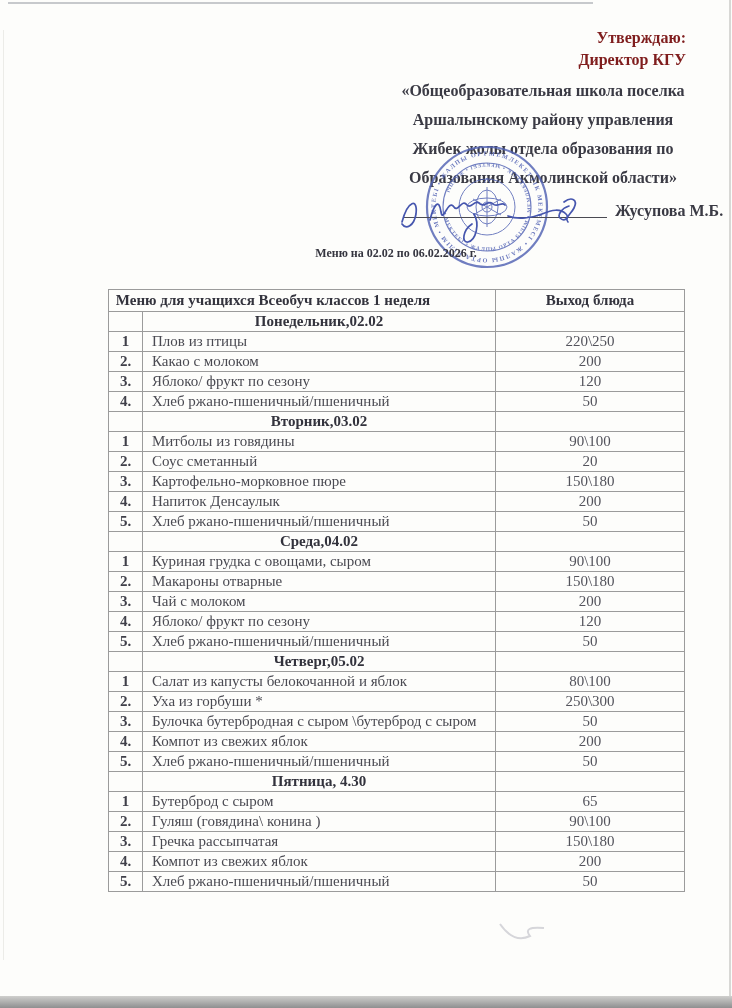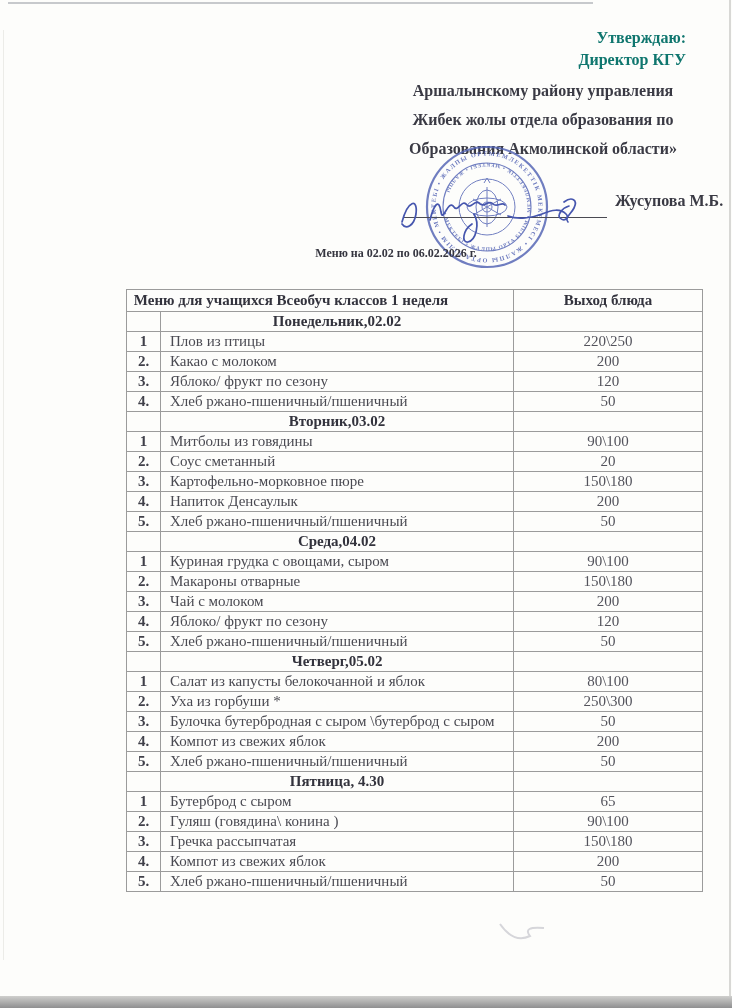--- a/index.html
+++ b/index.html
@@ -11,34 +11,34 @@
   }
   .abs{position:absolute;}
   
   .scan-top-line{left:8px;top:2px;width:585px;height:2px;background:#b9bcc0;opacity:.8;}
   .scan-right-line{right:1px;top:0;width:2px;height:1008px;background:#d8d8d5;}
   .scan-left-line{left:3px;top:30px;width:1px;height:930px;background:#ecece8;}
   .scan-bottom-band{left:0;bottom:0;width:732px;height:12px;
     background:linear-gradient(#cfcfcd,#8f8f90);}
   
   .approval-right{left:420px;top:27px;width:266px;text-align:right;
-    font-weight:bold;font-size:16px;line-height:22px;color:#0f766e;}
+    font-weight:bold;font-size:16px;line-height:22px;color:#7f1d1d;}
   .org-block{left:368px;top:76px;width:350px;text-align:center;
     font-weight:bold;font-size:16px;line-height:29px;color:#3a3a44;}
   .sig-underline{left:403px;top:201px;width:204px;height:16px;
     border-bottom:1.6px solid #4a4a52;}
-  .signer{left:615px;top:192px;font-weight:bold;font-size:16px;color:#3a3a44;}
+  .signer{left:615px;top:202px;font-weight:bold;font-size:16px;color:#3a3a44;}
   .doc-title{left:231px;top:246px;width:330px;text-align:center;
     font-weight:bold;font-size:12px;color:#35353f;}
   
   .stamp{left:423px;top:143px;width:128px;height:128px;opacity:.82;}
   .signature{left:396px;top:180px;width:205px;height:64px;}
   .pen-smudge{left:492px;top:922px;width:60px;height:28px;}
   
-  .menu-table{left:126px;top:289px;width:576px;border-collapse:collapse;table-layout:fixed;
+  .menu-table{left:108px;top:289px;width:576px;border-collapse:collapse;table-layout:fixed;
     font-size:15px;color:#4a4a52;}
   .menu-table td{border:1px solid #9b9b9b;line-height:19px;padding:0;vertical-align:top;
     overflow:hidden;}
   .menu-table td.c-num{text-align:center;font-weight:bold;color:#3f3f49;}
   .menu-table td.c-dish{padding-left:9px;padding-right:4px;margin-left:32px;}
   .menu-table td.c-out{text-align:center;color:#53535c;}
   .menu-table td.hdr-menu{font-weight:bold;text-align:center;padding-right:58px;
     line-height:21px;color:#33333d;}
   .menu-table td.hdr-out{font-weight:bold;text-align:center;line-height:21px;color:#33333d;font-family:Liberation Serif, serif;}
   .menu-table td.c-day{font-weight:bold;text-align:center;color:#33333d;}
@@ -50,20 +50,21 @@
 <div class="abs scan-right-line"></div>
 <div class="abs scan-left-line"></div>
 <div class="abs scan-bottom-band"></div>
 
 <div class="abs approval-right">
   <div>Утверждаю:</div>
   <div>Директор КГУ</div>
 </div>
 
 <div class="abs org-block">
+  <div>«Общеобразовательная школа поселка</div>
   <div>Аршалынскому району управления</div>
   <div>Жибек жолы отдела образования по</div>
   <div>Образования Акмолинской области»</div>
 </div>
 
 <svg class="abs stamp" viewBox="0 0 128 128">
   <defs>
     <path id="ring-top" d="M 64 12.5 a 51.5 51.5 0 1 1 -0.01 0"></path>
     <path id="ring-bot" d="M 20 64 a 44 44 0 1 0 88 0 a 44 44 0 1 0 -88 0"></path>
   </defs>

